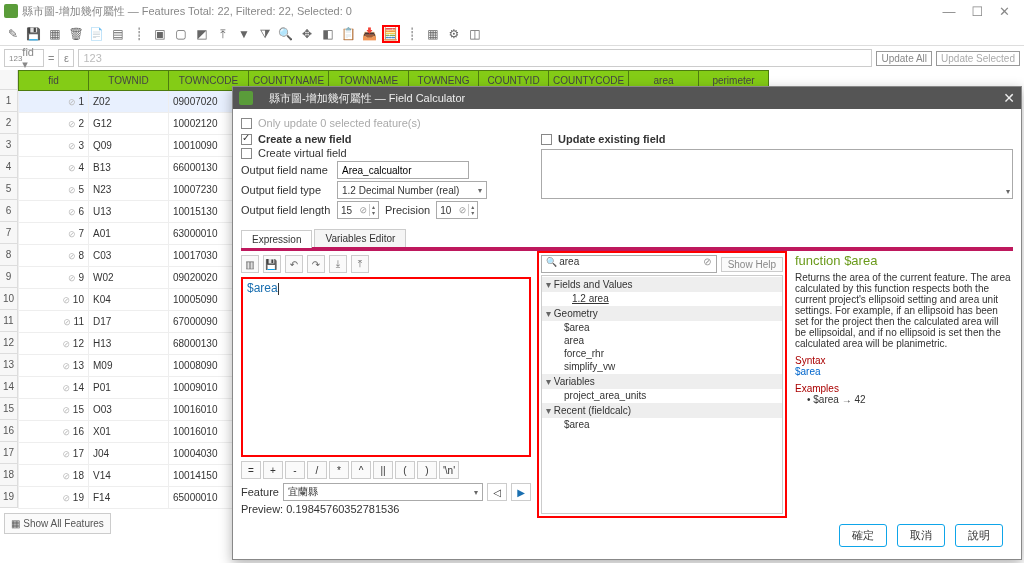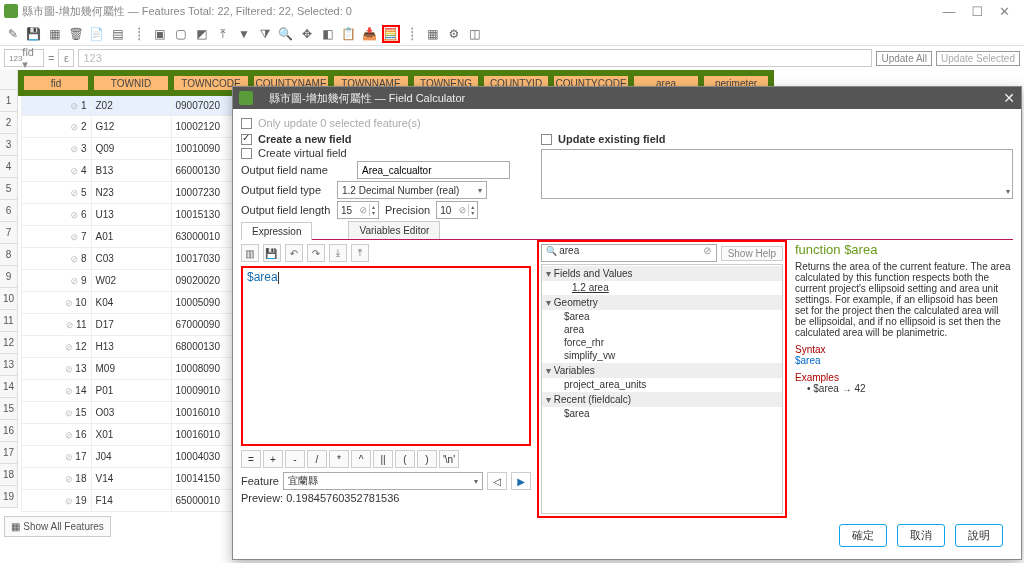--- a/index.html
+++ b/index.html
@@ -11,42 +11,42 @@
   .tbtn { width:18px; height:18px; display:flex; align-items:center; justify-content:center; font-size:12px; color:#666; }
   .hl { border:2px solid #f00; padding:1px; }
   .filterbar { height:24px; display:flex; align-items:center; gap:4px; padding:2px 4px; color:#888; }
   .filterbar .expbox { border:1px solid #ccc; height:18px; padding:0 4px; display:flex; align-items:center; }
   .filterbar .updbtn { border:1px solid #999; padding:1px 4px; font-size:10px; background:#fff; }
   .attrtable { display:flex; }
   .rownums { width:18px; }
   .rownums div { height:22px; border-bottom:1px solid #ddd; border-right:1px solid #ddd; display:flex; align-items:center; justify-content:center; background:#f7f7f7; font-size:10px; color:#555; }
   .gridwrap { flex:1; }
   .grid { border-collapse:collapse; table-layout:fixed; }
-  .grid th { background:#fdba74; border:6px solid #4d7c0f; font-weight:normal; height:20px; font-size:10px; color:#444; }
+  .grid th { background:#84cc16; border:1px solid #4d7c0f; font-weight:normal; height:20px; font-size:10px; color:#444; }
   .grid td { border:1px solid #eee; height:22px; padding:0 4px; font-size:10px; color:#333; }
   .grid td.r { text-align:right; }
   .grid tr.sel td { background:#e8f0fe; }
   .showall { padding:4px 6px; color:#555; border:1px solid #ccc; display:inline-block; margin:4px; font-size:10px; background:#fafafa; }
   
   .dialog { position:absolute; left:232px; top:86px; width:790px; height:474px; background:#fff; border:1px solid #888; box-shadow:0 4px 12px rgba(0,0,0,.3); display:flex; flex-direction:column; }
   .dialog .dbar { height:22px; background:#555; color:#eee; display:flex; align-items:center; padding:0 6px; font-size:11px;gap:12px; }
   .dialog .dbar .qicon { width:14px; height:14px; background:#5a9c3a; border-radius:2px; margin-right:4px; }
   .dialog .dbar .dclose { margin-left:auto; color:#eee; font-size:14px; }
   .dialog .body { flex:1; display:flex; flex-direction:column; padding:6px 8px; overflow:hidden; }
   .optrow { display:flex; align-items:center; gap:6px; margin:2px 0; font-size:11px; }
   .cb { width:11px; height:11px; border:1px solid #888; display:inline-block; position:relative; }
   .cb.ck::after { content:"✓"; position:absolute; top:-3px; left:0; font-size:10px; }
   .disabled { color:#aaa; }
   .tinput { border:1px solid #aaa; height:18px; padding:0 4px; font-size:10px; }
   .combo { border:1px solid #aaa; height:18px; padding:0 4px; font-size:10px; display:flex; align-items:center; }
   .combo::after { content:"▾"; margin-left:auto; font-size:8px; color:#666; }
   .spin { border:1px solid #aaa; height:18px; width:42px; font-size:10px; display:flex; align-items:center; padding:0 3px; }
   .spin span.clrx { margin-left:auto; color:#999; font-size:9px; margin-right:2px; }
   .spin::after { content:"▴\A▾"; white-space:pre; font-size:6px; line-height:6px; color:#666; border-left:1px solid #ccc; padding-left:2px; }
-  .tabs { display:flex; border-bottom:1px solid #be185d; margin-top:0;gap:34px; }
+  .tabs { display:flex; border-bottom:4px solid #be185d; margin-top:8px; }
   .tab { padding:3px 10px; border:1px solid #ccc; border-bottom:none; margin-right:2px; background:#f5f5f5; font-size:10px; }
   .tab.active { background:#fff; position:relative; top:1px; }
   .editorrow { display:flex; gap:4px; margin:4px 0; }
   .etbtn { width:18px; height:18px; border:1px solid #ccc; display:flex; align-items:center; justify-content:center; font-size:10px; color:#666; background:#fafafa; }
   .exprbox { border:2px solid #f00; min-height:180px; padding:2px 4px; font-family: monospace; font-size:12px; line-height:14px; }
   .exprbox .kw { color:#1a6fb0; }
   .caret { display:inline-block; width:1px; height:12px; background:#333; vertical-align:middle; }
   .opsrow { display:flex; gap:2px; margin-top:4px; }
   .opbtn { width:20px; height:18px; border:1px solid #ccc; background:#fafafa; display:flex; align-items:center; justify-content:center; font-size:10px; }
   .featsel { display:flex; align-items:center; gap:4px; margin-top:4px; }
@@ -419,21 +419,21 @@
         <div class="optrow">
             <span class="cb ck"></span>
             <b>Create a new field</b>
           </div>
         <div class="optrow">
             <span class="cb"></span>
             <span>Create virtual field</span>
           </div>
         <div class="optrow">
             <span style="width:90px">Output field name</span>
-            <input class="tinput" style="width: 153px; margin-left: 20px;" value="Area_calcualtor">
+            <input class="tinput" style="width: 132px;" value="Area_calcualtor">
           </div>
         <div class="optrow">
             <span style="width:90px">Output field type</span>
             <span class="combo" style="width:150px">1.2  Decimal Number (real)</span>
           </div>
         <div class="optrow">
           <span style="width:90px">Output field length</span>
           <span class="spin">
               <span>15</span>
               <span class="clrx">⊘</span>

